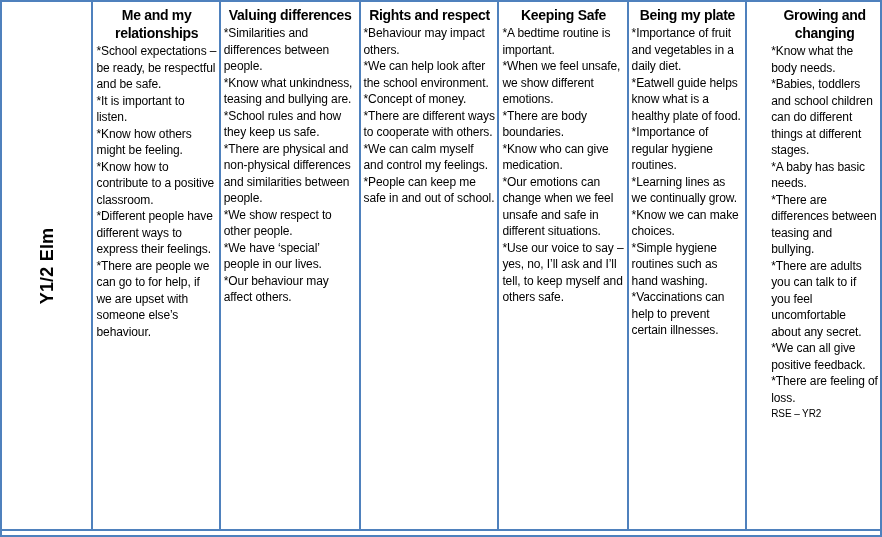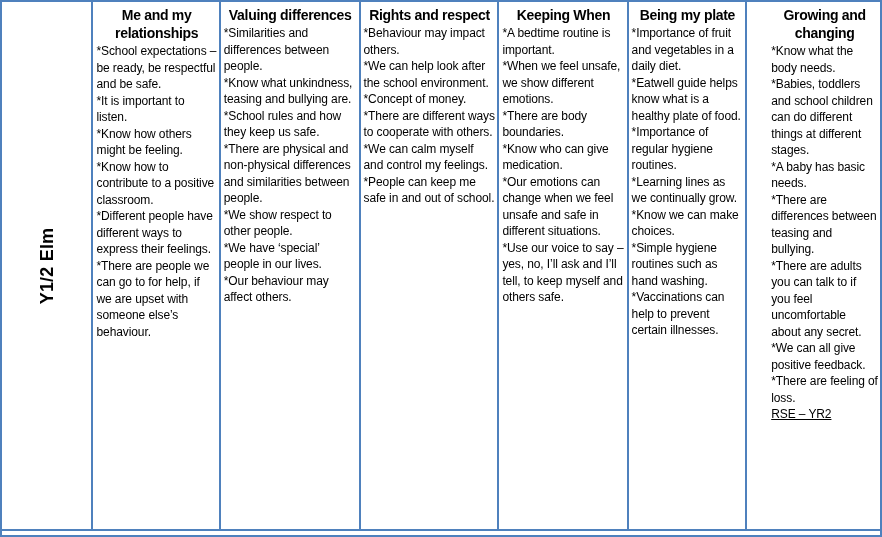--- a/index.html
+++ b/index.html
@@ -56,23 +56,22 @@
     letter-spacing: -0.3px;
     padding: 1px 0 1px 0;
   }
   .cell-body {
     font-size: 12px;
     line-height: 16.5px;
     white-space: pre-line;
     letter-spacing: -0.1px;
   }
   .cell-subheading {
-    font-size: 12px;
+    font-size: 10px;
     line-height: 16.5px;
-    text-decoration: underline;
     letter-spacing: -0.1px;
   }
 </style>
 </head>
 <body>
 
 <div class="frame">
   <div class="grid">
 
     <div class="cell cell-label">
@@ -104,21 +103,21 @@
       <div class="cell-title">Rights and respect</div>
       <div class="cell-body">*Behaviour may impact others.
 *We can help look after the school environment.
 *Concept of money.
 *There are different ways to cooperate with others.
 *We can calm myself and control my feelings.
 *People can keep me safe in and out of school.</div>
     </div>
 
     <div class="cell col-3">
-      <div class="cell-title">Keeping When</div>
+      <div class="cell-title">Keeping Safe</div>
       <div class="cell-body">*A bedtime routine is important.
 *When we feel unsafe, we show different emotions.
 *There are body boundaries.
 *Know who can give medication.
 *Our emotions can change when we feel unsafe and safe in different situations.
 *Use our voice to say – yes, no, I’ll ask and I’ll tell, to keep myself and others safe.</div>
     </div>
 
     <div class="cell col-4">
       <div class="cell-title">Being my plate</div>

